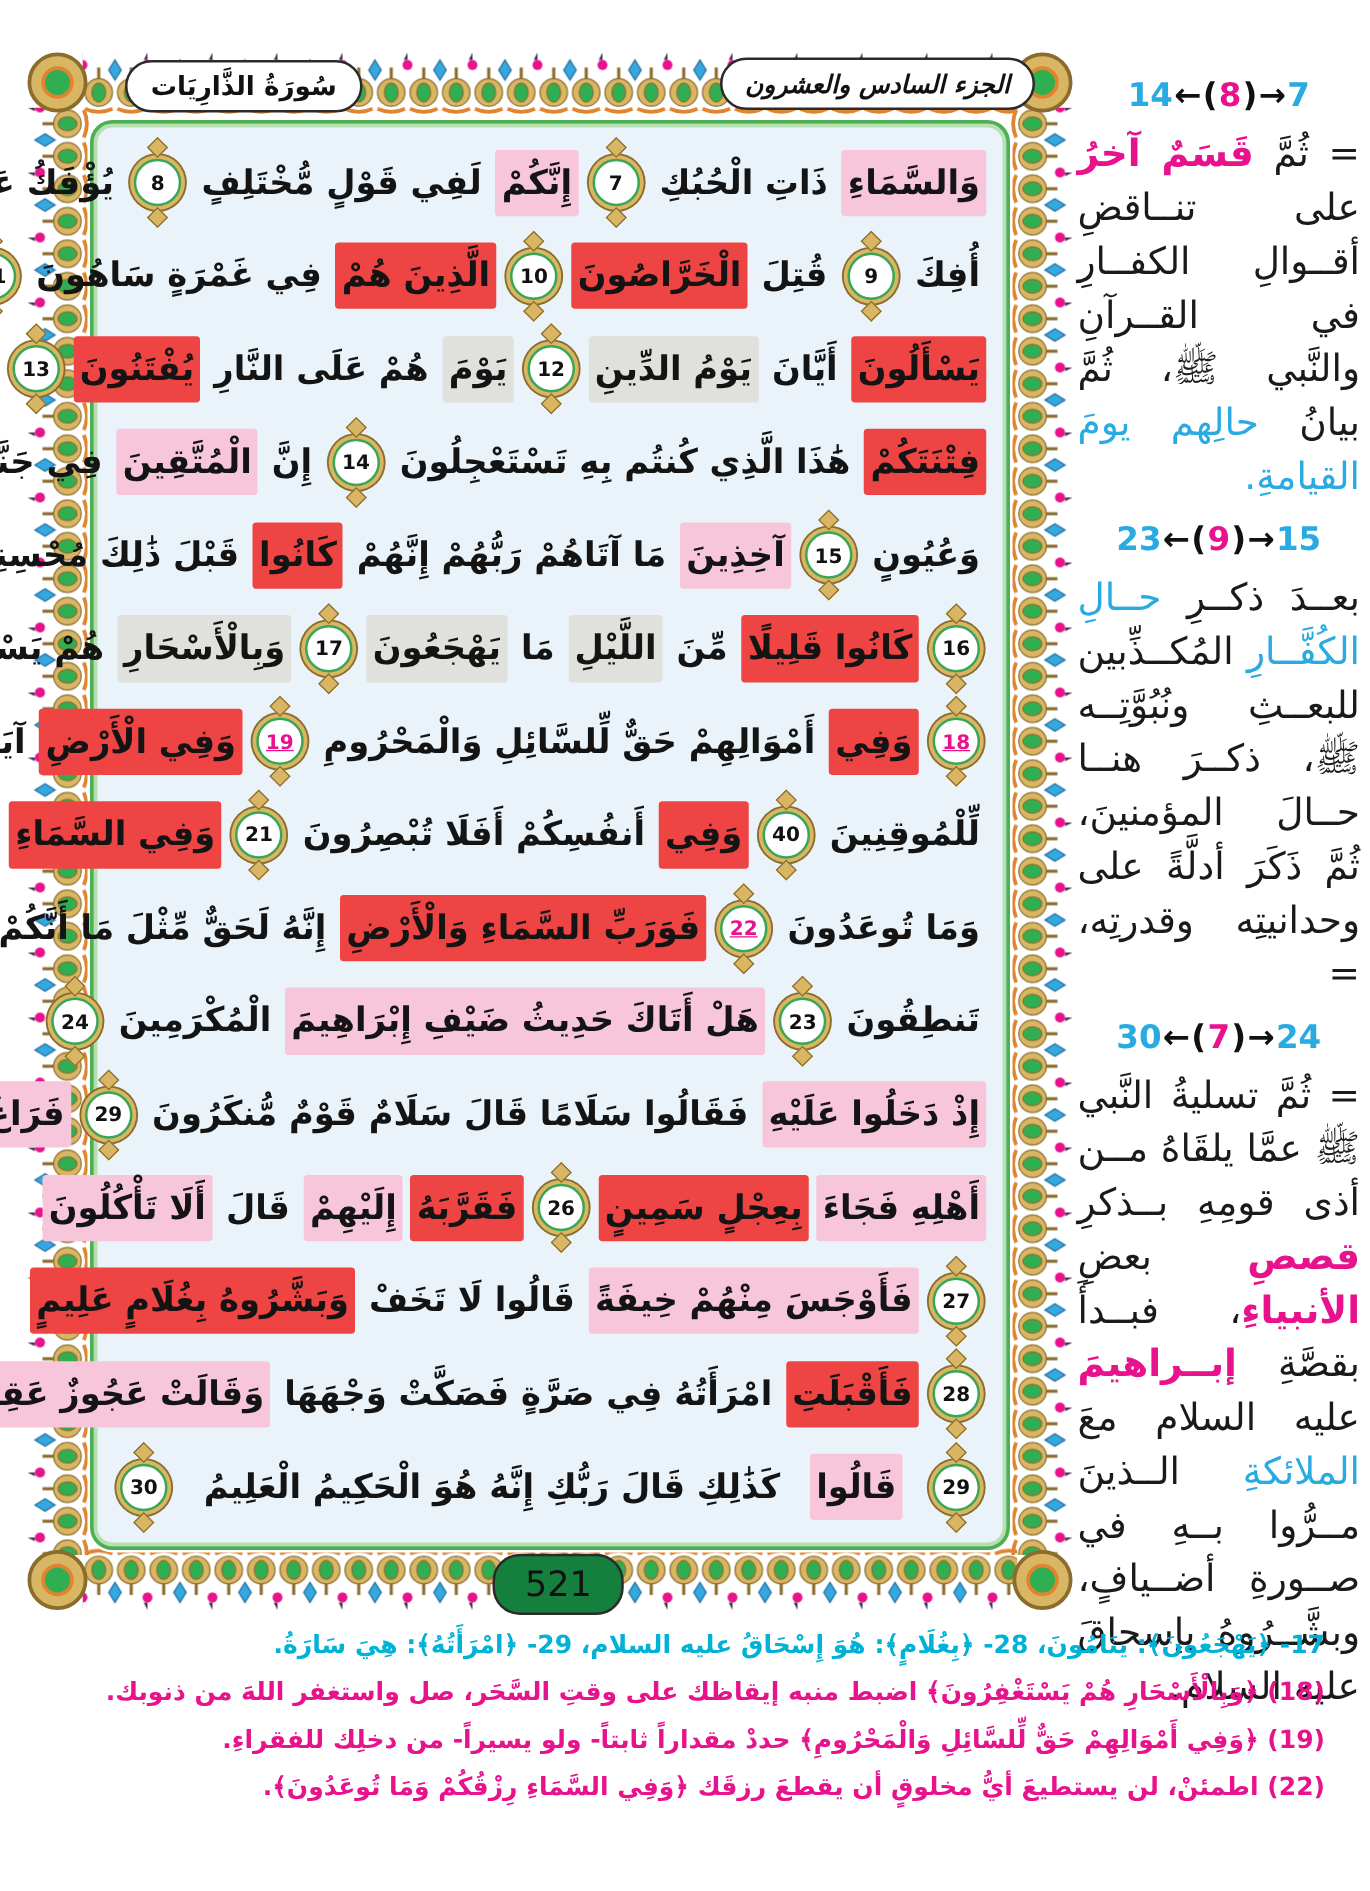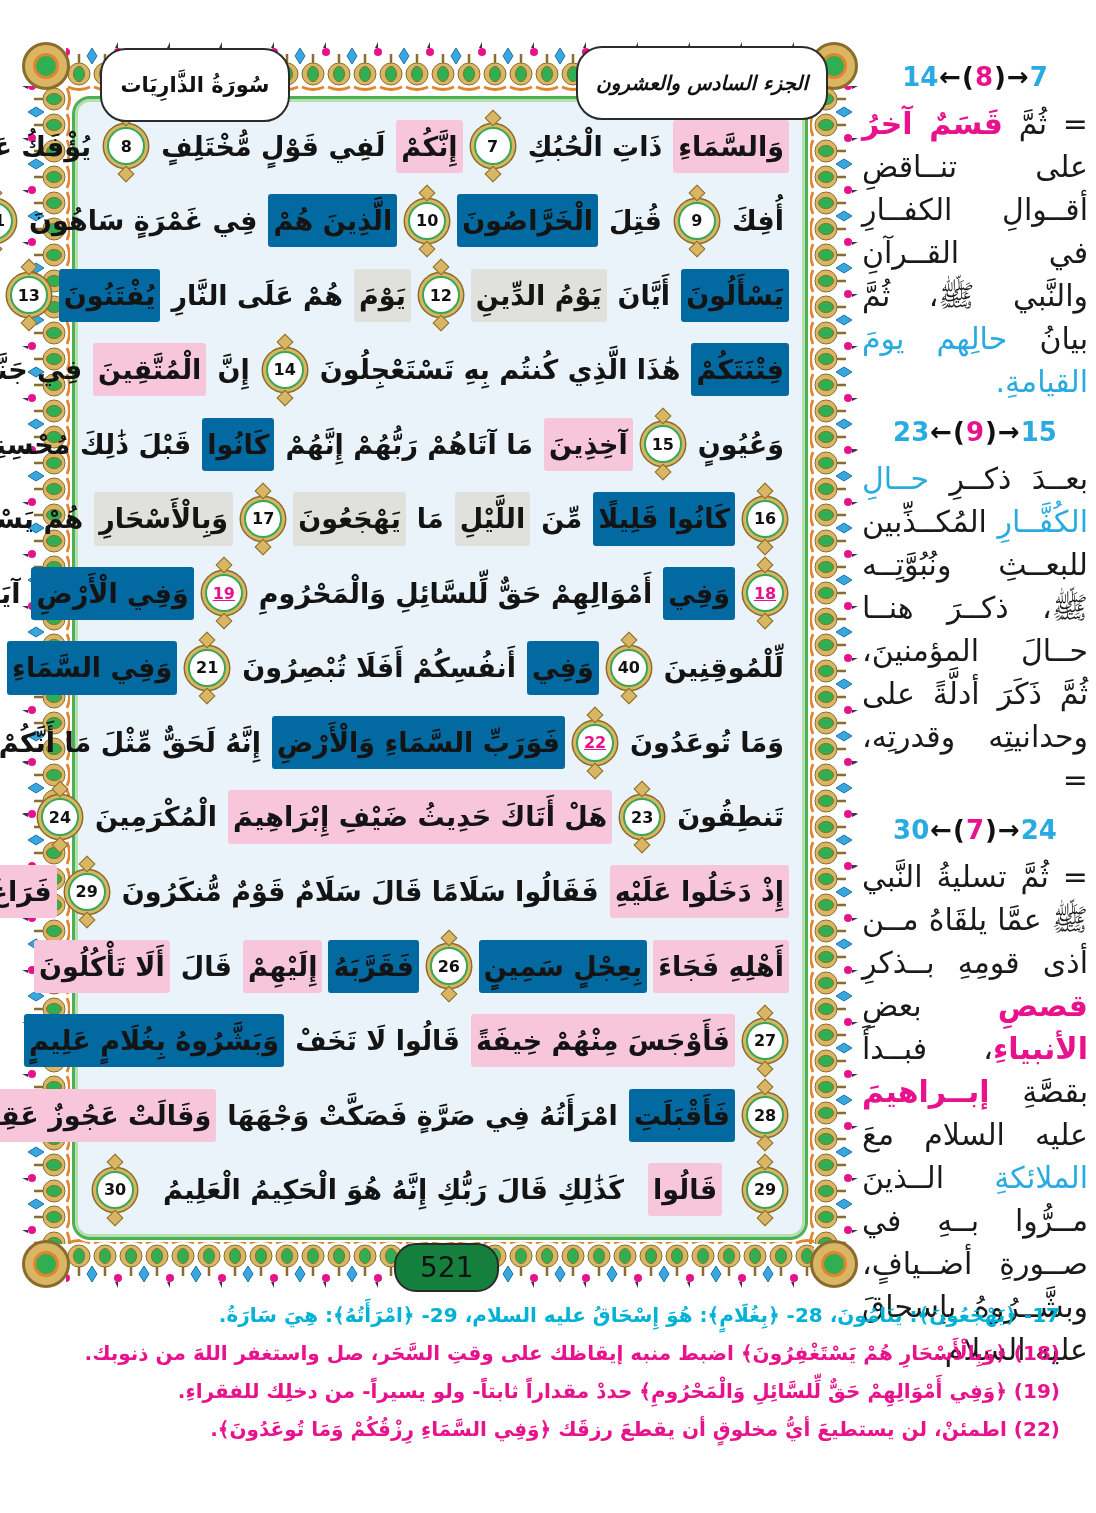--- a/index.html
+++ b/index.html
@@ -20,21 +20,21 @@
   }
   .corner::before{
     content:"";position:absolute;left:50%;top:50%;width:20px;height:20px;
     transform:translate(-50%,-50%);border-radius:50%;
     background:#2FAF52;border:3px solid #E08430;
   }
   .corner-tl{left:0;top:0;} .corner-tr{right:0;top:0;}
   .corner-bl{left:0;bottom:0;} .corner-br{right:0;bottom:0;}
   .cartouche{
     position:absolute;background:#ffffff;border:2.5px solid #2b2b2b;
-    border-radius:26px;padding:23px 18px;font-weight:bold;font-size:21px;
+    border-radius:26px;padding:7px 18px;font-weight:bold;font-size:21px;
     color:#111;white-space:nowrap;z-index:5;text-align:center;direction:rtl;
   }
   .cartouche-surah{left:78px;top:6px;min-width:150px;}
   .cartouche-juz{right:30px;top:4px;min-width:150px;font-size:20px;font-style:italic;}
   .pageno-cartouche{
     position:absolute;left:50%;bottom:-4px;transform:translateX(-46px);
     background:#15803d;border:2.5px solid #2b2b2b;border-radius:22px;
     padding:6px 24px;font-size:28px;font-weight:500;color:#111;z-index:5;
   }
   .frame{
@@ -46,21 +46,21 @@
   .lines{position:absolute;inset:10px 16px;display:flex;flex-direction:column;justify-content:space-around;}
   .qline{
     height:72px;display:flex;direction:rtl;align-items:center;
     justify-content:space-between;gap:6px;
   }
   .qseg{
     font-weight:bold;font-size:27px;color:#141414;white-space:nowrap;
     padding:5px 5px;border-radius:3px;line-height:1.6;
   }
   .hl-pink{background:#F8C6DB;}
-  .hl-yellow{background:#0369a1;}
+  .hl-yellow{background:#ef4444;}
   .hl-gray{background:#E0E0DD;}
   .verse{
     position:relative;flex:0 0 auto;width:34px;height:34px;border-radius:50%;
     background:#ffffff;border:2px solid #3AA655;
     box-shadow:0 0 0 3px #D9B664,0 0 0 4.5px #8A6C2C;
     display:flex;align-items:center;justify-content:center;
     font-weight:bold;font-size:16px;color:#111;margin:0 5px;
   }
   .verse::before,.verse::after{
     content:"";position:absolute;left:50%;width:10px;height:10px;background:#D9B664;

